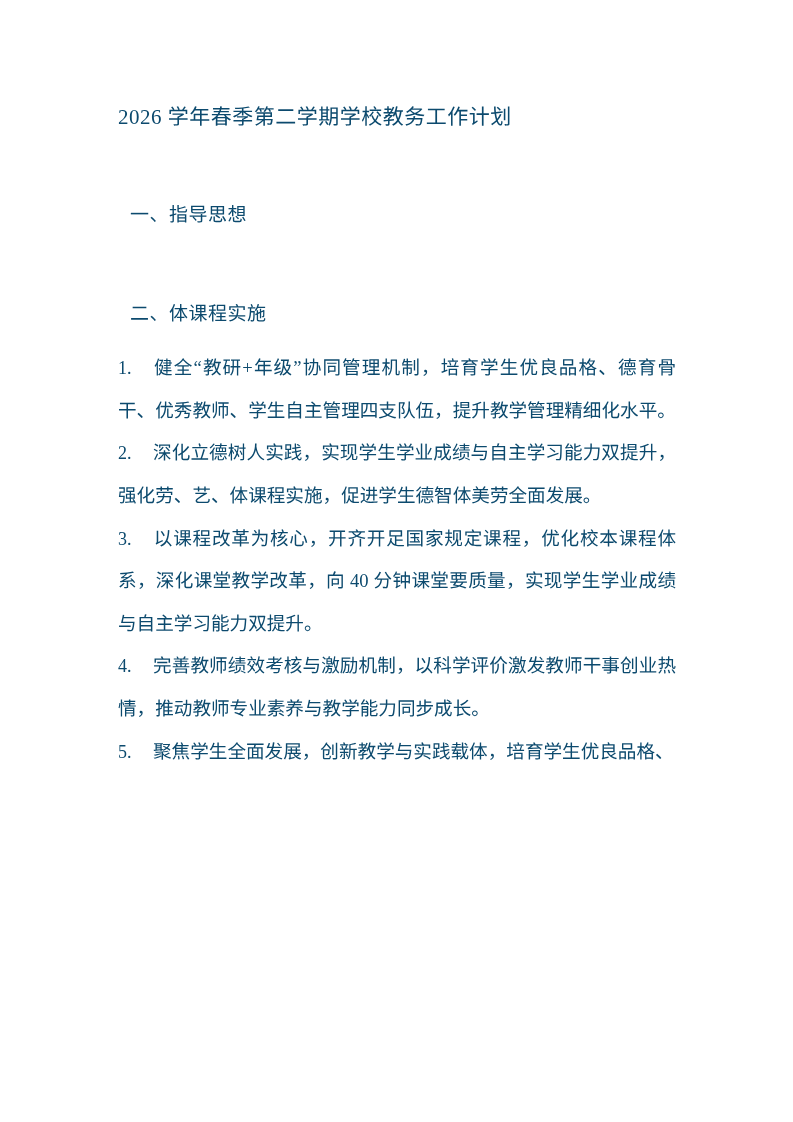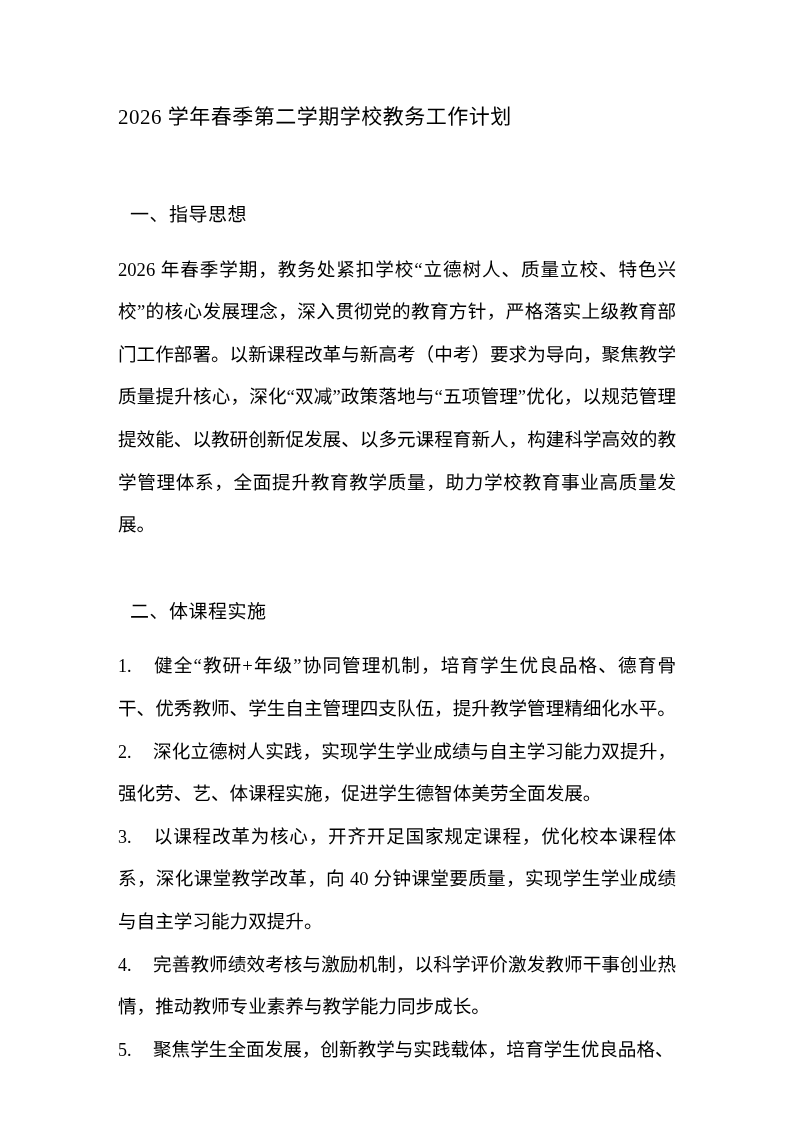--- a/index.html
+++ b/index.html
@@ -7,21 +7,21 @@
     padding: 0;
     background: #ffffff;
   }
   .page {
     position: relative;
     width: 793px;
     height: 1122px;
     box-sizing: border-box;
     background: #ffffff;
     padding: 95px 117px 0 118px;
-    color: #000000;
+    color: #0c4a6e;
     font-family: serif;
     overflow: hidden;
   }
   .doc-title {
     margin: 0;
     font-size: 21px;
     font-weight: normal;
     line-height: 44px;
     text-align: left;
     letter-spacing: 0.5px;
@@ -59,21 +59,20 @@
 <body>
 
 <div class="page">
 
   <h1 class="doc-title">2026 学年春季第二学期学校教务工作计划</h1>
 
   <div class="gap-line"></div>
 
   <h2 class="sec-heading">一、指导思想</h2>
 
-  <p class="body-para">2026 年春季学期，教务处紧扣学校“立德树人、质量立校、特色兴校”的核心发展理念，深入贯彻党的教育方针，严格落实上级教育部门工作部署。以新课程改革与新高考（中考）要求为导向，聚焦教学质量提升核心，深化“双减”政策落地与“五项管理”优化，以规范管理提效能、以教研创新促发展、以多元课程育新人，构建科学高效的教学管理体系，全面提升教育教学质量，助力学校教育事业高质量发展。</p>
 
   <div class="gap-small"></div>
 
   <h2 class="sec-heading">二、体课程实施</h2>
 
   <p class="list-item"><span class="list-num">1.</span><span>健全“教研+年级”协同管理机制，培育学生优良品格、德育骨干、优秀教师、学生自主管理四支队伍，提升教学管理精细化水平。</span></p>
 
   <p class="list-item"><span class="list-num">2.</span><span>深化立德树人实践，实现学生学业成绩与自主学习能力双提升，强化劳、艺、体课程实施，促进学生德智体美劳全面发展。</span></p>
 
   <p class="list-item"><span class="list-num">3.</span><span>以课程改革为核心，开齐开足国家规定课程，优化校本课程体系，深化课堂教学改革，向 40 分钟课堂要质量，实现学生学业成绩与自主学习能力双提升。</span></p>

